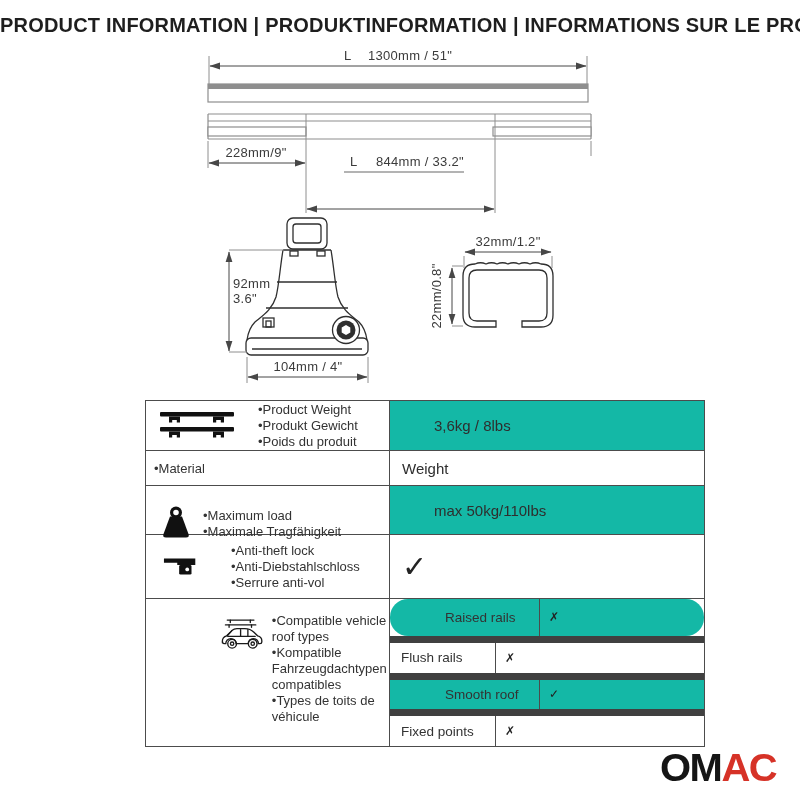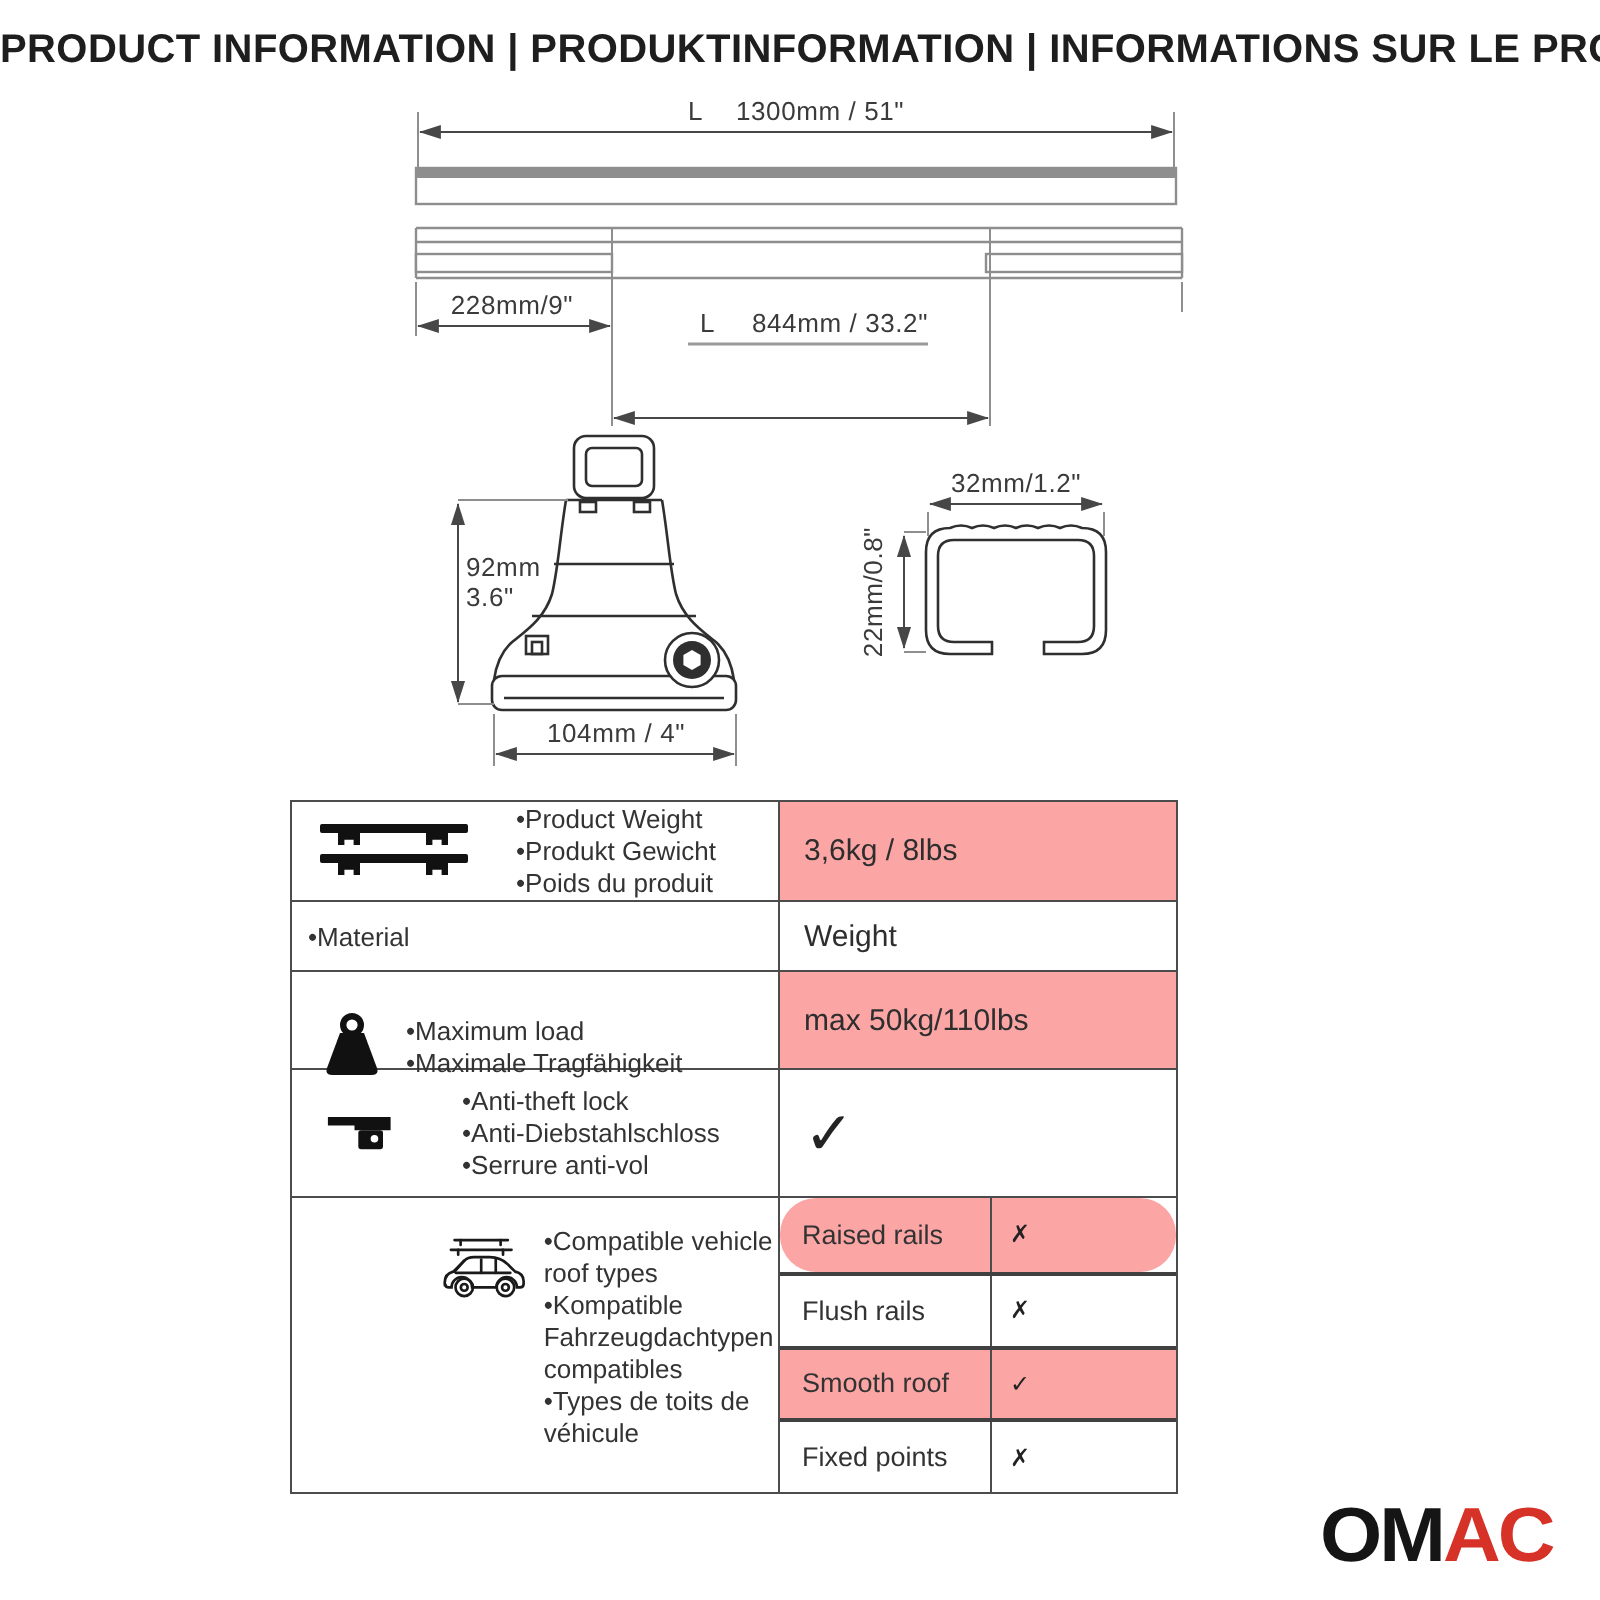--- a/index.html
+++ b/index.html
@@ -12,40 +12,40 @@
   svg.drawing{position:absolute;left:0;top:0;width:800px;height:400px;}
   .dtext{font-size:13px;fill:#3b3b3b;letter-spacing:0.3px;}
   .dim{stroke:#474747;stroke-width:1;}
   .ext{stroke:#8e8e8e;stroke-width:1;}
   .bar{stroke:#8e8e8e;stroke-width:1.2;fill:#fff;}
   .barline{stroke:#8e8e8e;stroke-width:1.2;fill:none;}
   .foot{stroke:#2f2f2f;stroke-width:1.3;fill:none;}
   .footfill{stroke:#2f2f2f;stroke-width:1.3;fill:#fff;}
   .underline{stroke:#9a9a9a;stroke-width:1.6;}
 
-  .spec-table{position:absolute;left:145px;top:400px;width:444px;height:347px;
+  .spec-table{position:absolute;left:145px;top:400px;width:560px;height:347px;
       border:1px solid #4c4c4c;display:grid;grid-template-columns:243px 1fr;
       grid-template-rows:50px 35px 49px 64px 1fr;box-sizing:border-box;color:#333;}
   .spec-table *{box-sizing:border-box;}
   .lcell{display:flex;align-items:center;border-bottom:1px solid #4c4c4c;}
   .vcell{border-left:1px solid #4c4c4c;border-bottom:1px solid #4c4c4c;display:flex;align-items:center;
          padding-left:12px;font-size:15px;color:#2e2e2e;}
   .lastrow{border-bottom:none;}
-  .gray{background:#fca5a5;}
+  .gray{background:#14b8a6;padding-left:44px;}
   .lines{display:flex;flex-direction:column;font-size:13px;line-height:16px;color:#333;}
   .r1{padding-left:14px;} .r1 .icon{margin-right:24px;}
   .r2{padding-left:8px;font-size:13px;}
   .r3{padding-left:13px;margin-top:28px;} .r3 .icon{margin-right:10px;}
   .r4{padding-left:17px;} .r4 .icon{margin-right:30px;}
   .r5{flex-direction:row;align-items:flex-start;padding-top:8px;}
   .r5 .icon{margin-left:74px;}
   .r5 .lines{margin-left:7px;margin-top:6px;}
   .bigcheck{font-size:30px;color:#242424;}
   .rooftypes{border-left:1px solid #4c4c4c;display:grid;grid-template-rows:repeat(4,1fr);}
-  .subrow{display:grid;grid-template-columns:105px 1fr;border-top:2px solid #404040;}
+  .subrow{display:grid;grid-template-columns:105px 1fr;border-top:7px solid #404040;}
   .subrow:first-child{border-top:none;border-radius:18px;}
   .sublabel{display:flex;align-items:center;padding-left:11px;font-size:13.5px;color:#333;}
   .subval{border-left:1px solid #4c4c4c;display:flex;align-items:center;padding-left:9px;font-size:12px;color:#222;}
 
   .logo{position:absolute;left:660px;top:746px;font-size:40px;font-weight:bold;
         letter-spacing:-1.5px;white-space:nowrap;transform:scaleY(0.96);}
   .logo .lb{color:#151515;} .logo .lr{color:#d63227;}
 </style>
 </head>
 <body>

